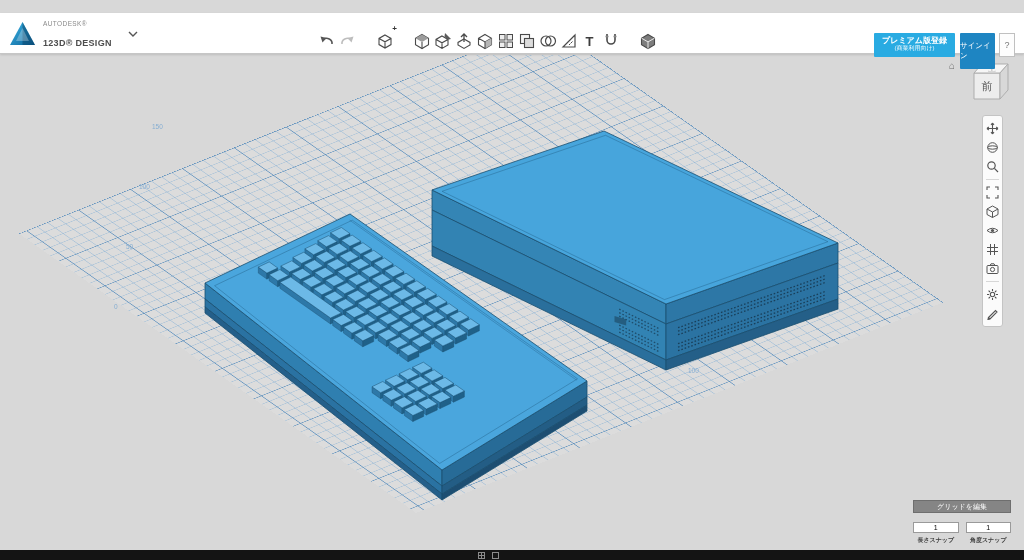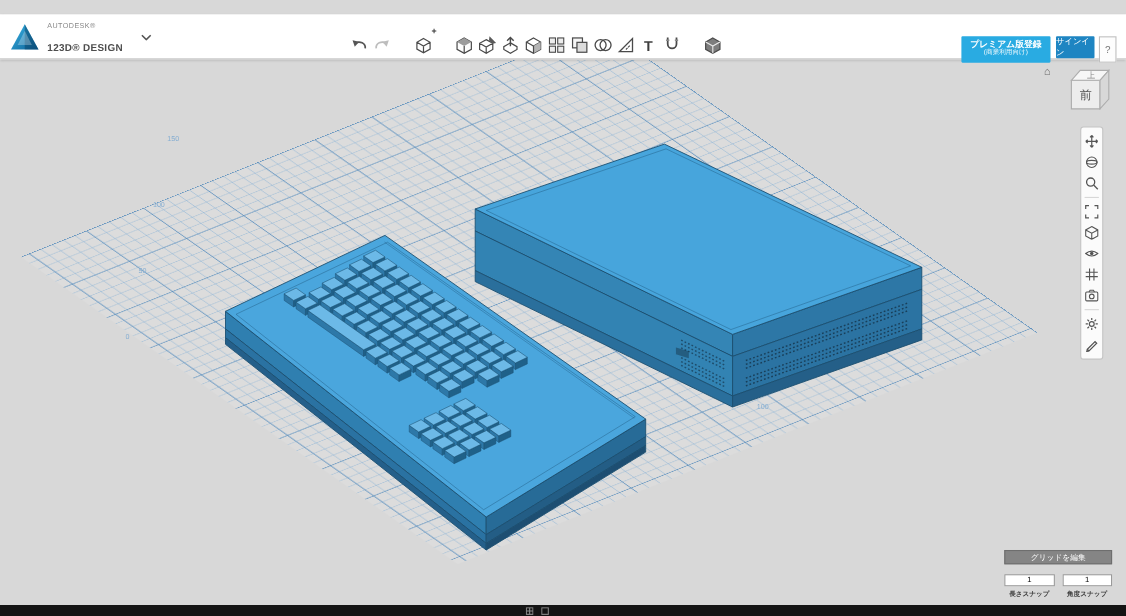--- a/index.html
+++ b/index.html
@@ -30,21 +30,21 @@
   .gap { width:16px; }
   .glyph { position:absolute; right:-2px; top:-4px; font-size:8px; font-weight:bold; color:#333; }
   .tglyph { font-size:13px; font-weight:bold; color:#3d3d3d; line-height:1; }
   .dim { opacity:.38; }
 
   .account { position:absolute; right:9px; top:20px; display:flex; align-items:stretch; }
   .premium { width:81px; height:24px; background:#29abe2; color:#fff; text-align:center;
              border-radius:1px; padding-top:3px; cursor:pointer; }
   .premium-title { font-size:8px; font-weight:bold; line-height:1.15; }
   .premium-sub { font-size:6px; line-height:1.2; opacity:.95; }
-  .signin { width:35px; height:20px; background:#1e85c2; color:#fff; font-size:7.5px;
+  .signin { width:35px; height:36px; background:#1e85c2; color:#fff; font-size:7.5px;
             display:flex; align-items:center; justify-content:center; margin-left:5px; border-radius:1px; }
   .help { width:16px; height:24px; background:#fdfdfd; border:1px solid #c0c0c0; color:#777;
           font-size:9px; display:flex; align-items:center; justify-content:center; margin-left:4px; }
 
   
   .viewport { position:absolute; top:55px; left:0; right:0; bottom:10px; background:#d8d8d8; overflow:hidden; }
   .grid-plane { position:absolute; left:47%; top:43%; width:660px; height:660px;
     background-color:rgba(255,255,255,0.10);
     background-image:
       linear-gradient(to right,  rgba(82,136,184,0.75) 1.2px, transparent 1.2px),

